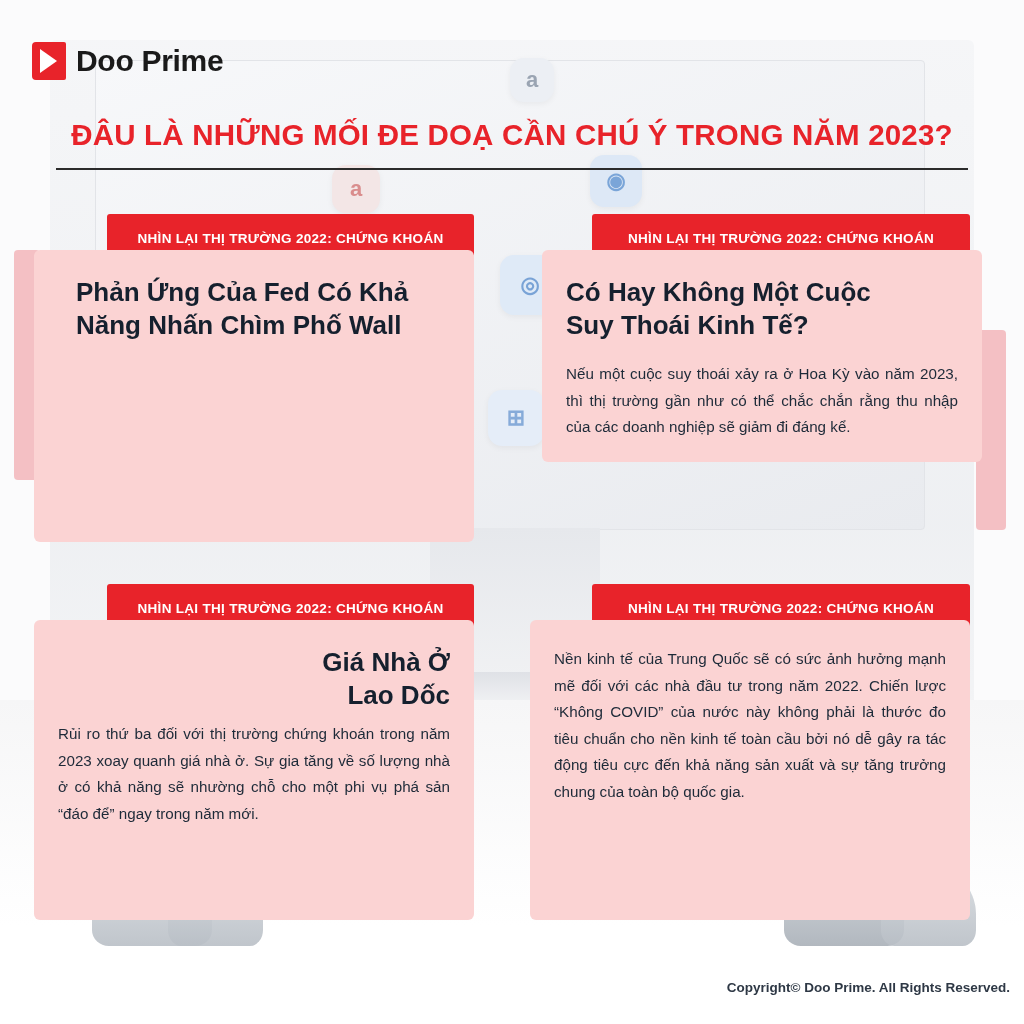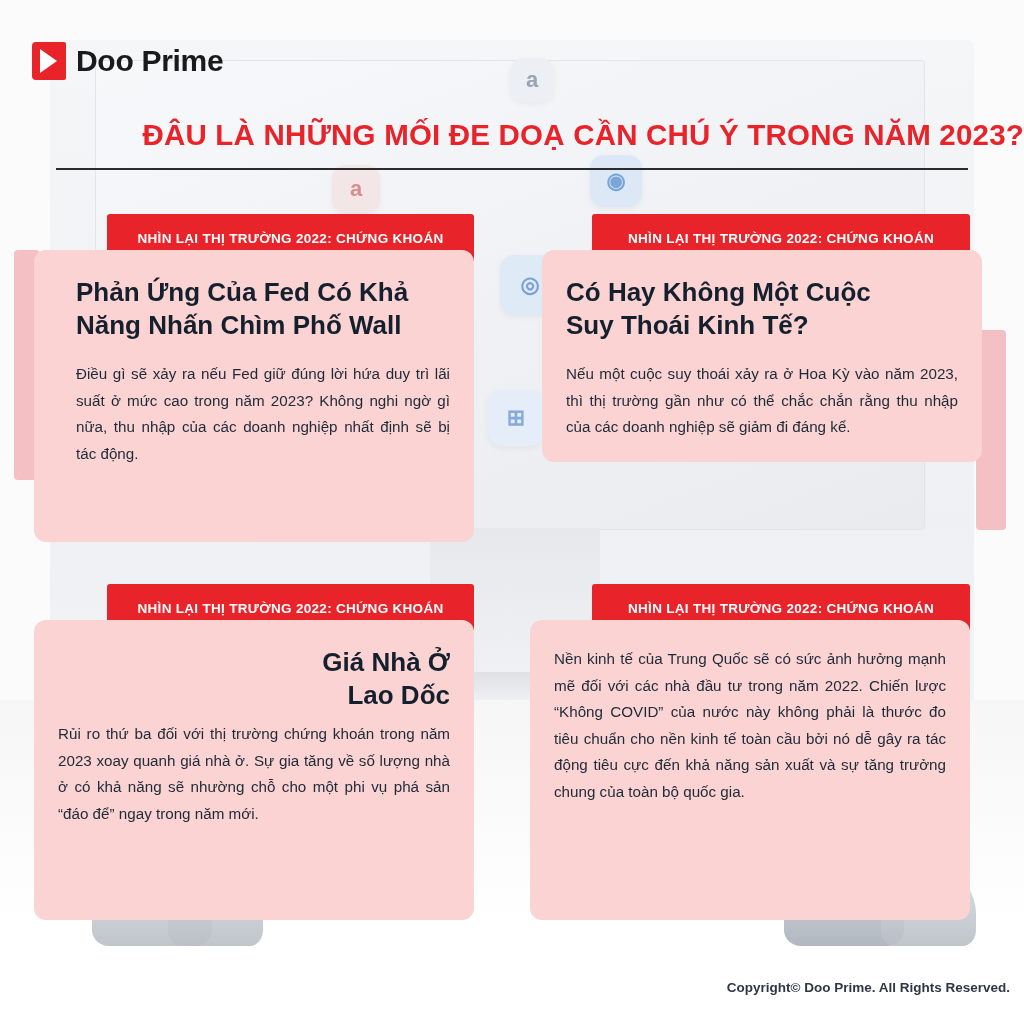--- a/index.html
+++ b/index.html
@@ -109,21 +109,21 @@
     width: 17px; height: 24px;
     background: #ffffff;
     clip-path: polygon(0 0, 100% 50%, 0 100%);
   }
   .logo-text {
     font-size: 30px; font-weight: bold; color: #1a1a1a; letter-spacing: -.3px;
   }
 
   .headline {
     position: absolute; left: 0; top: 118px; width: 1024px;
-    text-align: right;
+    text-align: center;
     font-size: 29.5px; font-weight: bold;
     color: #e8232a;
     letter-spacing: .2px;
     white-space: nowrap;
   }
   .rule {
     position: absolute; left: 56px; top: 168px;
     width: 912px; height: 2px; background: #2b2b2b;
   }
 
@@ -143,21 +143,21 @@
     letter-spacing: .3px;
     display: flex; align-items: center; justify-content: center;
     padding: 0 16px;
     white-space: nowrap;
     border-radius: 3px 3px 0 0;
   }
   .card-body {
     position: absolute;
     top: 36px;
     background: #fbd3d3;
-    border-radius: 12px;
+    border-radius: 6px;
     padding: 26px 24px 22px 24px;
   }
   .card-title {
     font-size: 26px;
     font-weight: bold;
     color: #15202e;
     line-height: 1.25;
     margin-bottom: 20px;
     white-space: pre-line;
   }
@@ -229,21 +229,20 @@
   <div class="headline">ĐÂU LÀ NHỮNG MỐI ĐE DOẠ CẦN CHÚ Ý TRONG NĂM 2023?</div>
   <div class="rule"></div>
 
   <div class="grid">
 
     <div class="card" id="card-1">
       <div class="card-tab">NHÌN LẠI THỊ TRƯỜNG 2022: CHỨNG KHOÁN</div>
       <div class="card-body">
         <div class="card-title">Phản Ứng Của Fed Có Khả
 Năng Nhấn Chìm Phố Wall</div>
-        <div class="card-text">Điều gì sẽ xảy ra nếu Fed giữ đúng lời hứa duy trì lãi suất ở mức cao trong năm 2023? Không nghi ngờ gì nữa, thu nhập của các doanh nghiệp nhất định sẽ bị tác động.</div>
       </div>
     </div>
 
     <div class="card" id="card-2">
       <div class="card-tab">NHÌN LẠI THỊ TRƯỜNG 2022: CHỨNG KHOÁN</div>
       <div class="card-body">
         <div class="card-title">Có Hay Không Một Cuộc
 Suy Thoái Kinh Tế?</div>
         <div class="card-text">Nếu một cuộc suy thoái xảy ra ở Hoa Kỳ vào năm 2023, thì thị trường gần như có thể chắc chắn rằng thu nhập của các doanh nghiệp sẽ giảm đi đáng kể.</div>
       </div>

